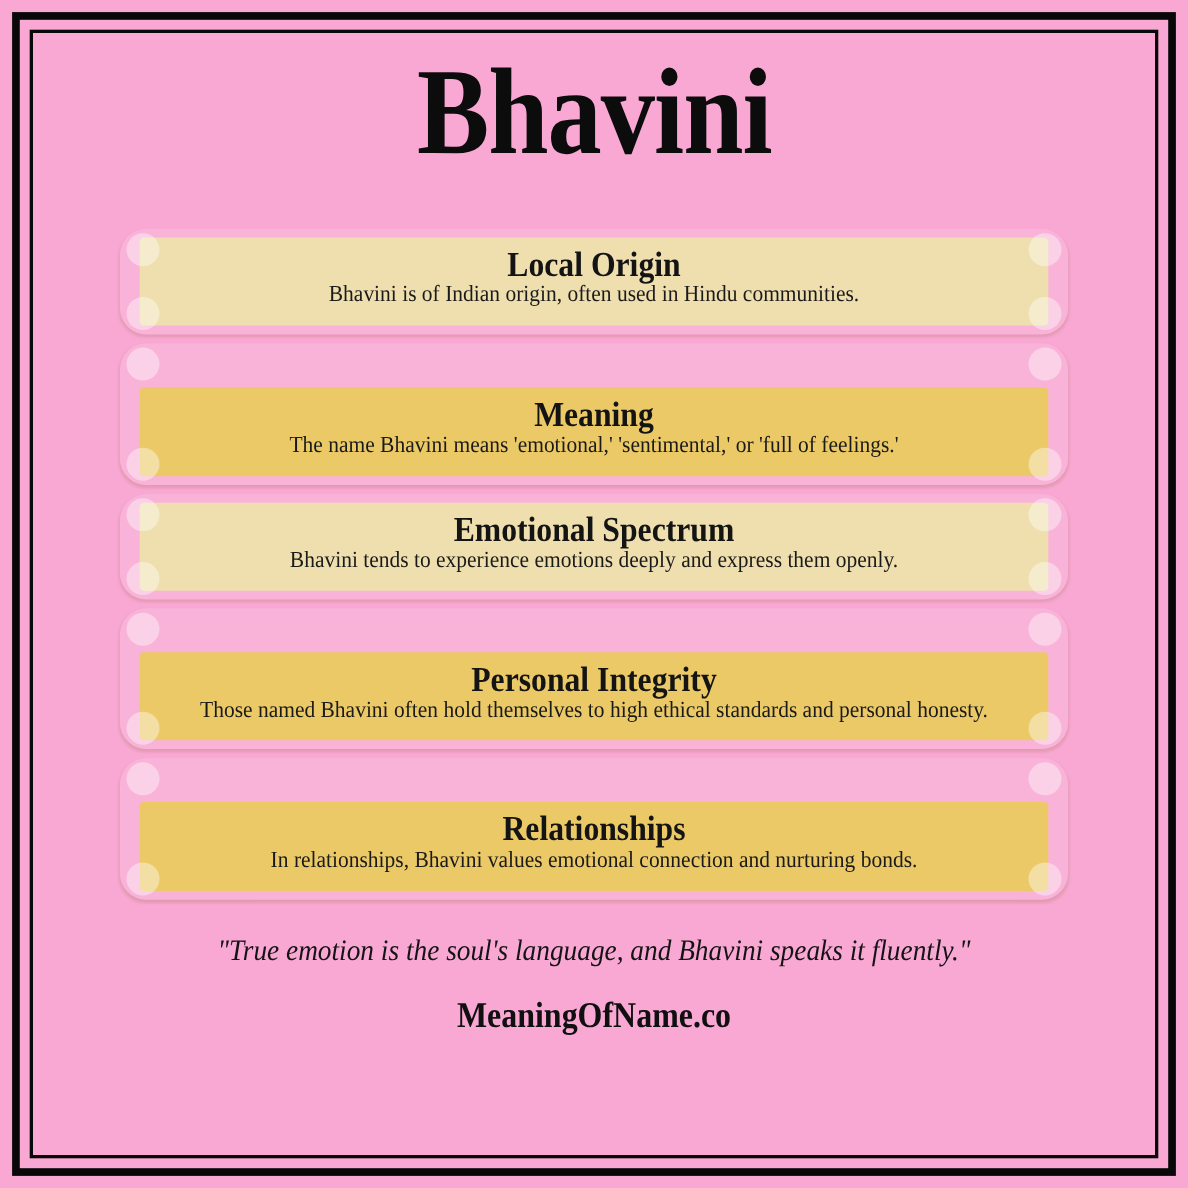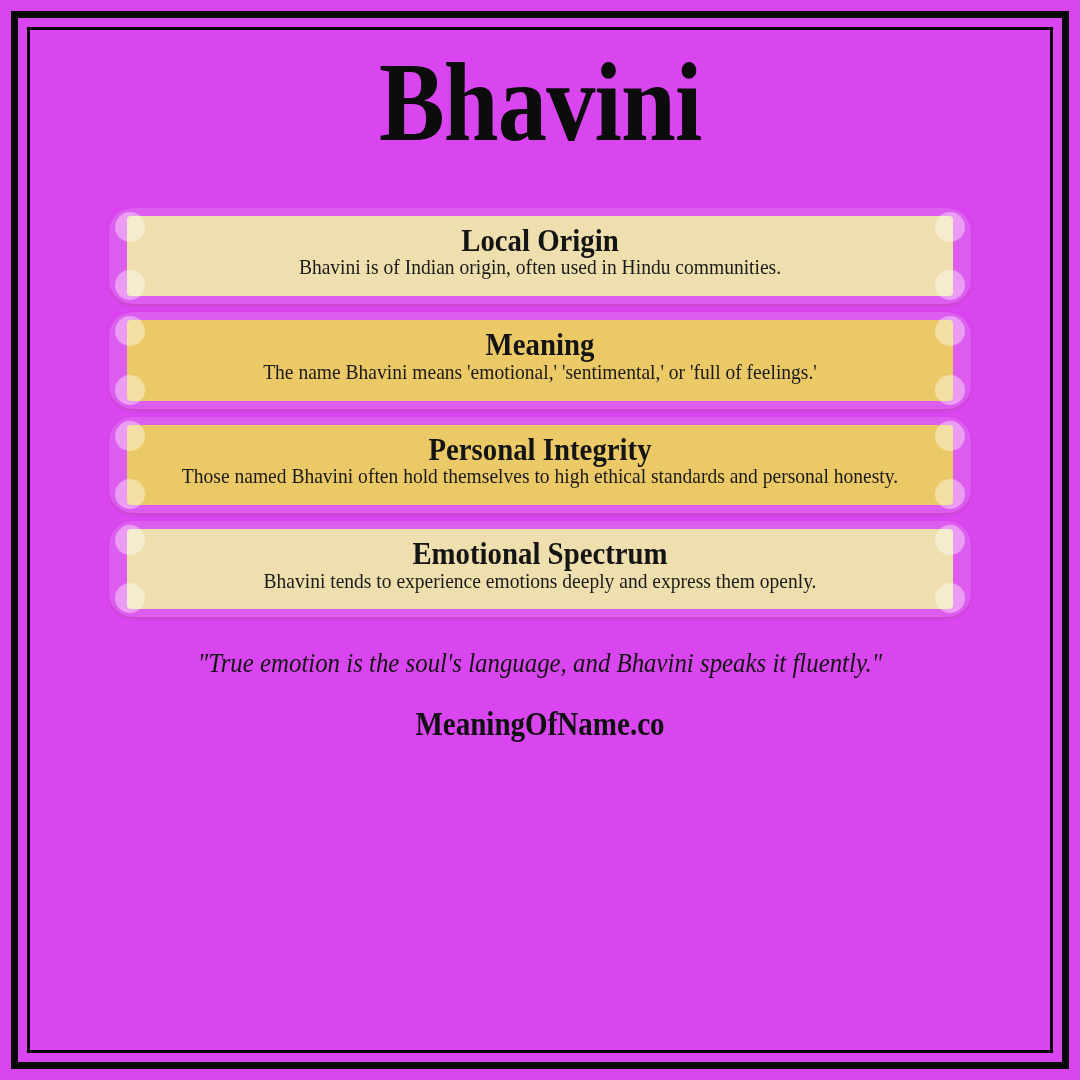--- a/index.html
+++ b/index.html
@@ -9,21 +9,21 @@
   }
   body {
     font-family: "Liberation Serif", "DejaVu Serif", serif;
   }
 
   .poster {
     position: relative;
     width: 1080px;
     height: 1080px;
     box-sizing: border-box;
-    background: #d946ef;
+    background: #f9a8d4;
     overflow: hidden;
   }
 
   
   .frame-outer {
     position: absolute;
     left: 11px;
     top: 11px;
     right: 11px;
     bottom: 11px;
@@ -86,21 +86,21 @@
   }
   .card-inner {
     position: relative;
     border-radius: 4px;
     padding: 6px 26px 14px 26px;
     box-sizing: border-box;
     text-align: center;
     z-index: 2;
   }
   .card.tone-cream .card-inner { background: #efdfae; }
-  .card.tone-gold  .card-inner { background: #ebc966; }
+  .card.tone-gold  .card-inner { background: #ebc966; margin-top: 32px; }
 
   
   .rivet {
     position: absolute;
     width: 30px;
     height: 30px;
     border-radius: 50%;
     background: rgba(255, 255, 255, 0.40);
     z-index: 3;
     pointer-events: none;
@@ -182,38 +182,48 @@
         <div class="card tone-gold">
           <span class="rivet tl"></span>
           <span class="rivet tr"></span>
           <span class="rivet bl"></span>
           <span class="rivet br"></span>
           <div class="card-inner">
             <div class="card-title">Meaning</div>
             <p class="card-desc">The name Bhavini means 'emotional,' 'sentimental,' or 'full of feelings.'</p>
           </div>
         </div>
+        <div class="card tone-cream">
+          <span class="rivet tl"></span>
+          <span class="rivet tr"></span>
+          <span class="rivet bl"></span>
+          <span class="rivet br"></span>
+          <div class="card-inner">
+            <div class="card-title">Emotional Spectrum</div>
+            <p class="card-desc">Bhavini tends to experience emotions deeply and express them openly.</p>
+          </div>
+        </div>
         <div class="card tone-gold">
           <span class="rivet tl"></span>
           <span class="rivet tr"></span>
           <span class="rivet bl"></span>
           <span class="rivet br"></span>
           <div class="card-inner">
             <div class="card-title">Personal Integrity</div>
             <p class="card-desc">Those named Bhavini often hold themselves to high ethical standards and personal honesty.</p>
           </div>
         </div>
-        <div class="card tone-cream">
-          <span class="rivet tl"></span>
-          <span class="rivet tr"></span>
-          <span class="rivet bl"></span>
-          <span class="rivet br"></span>
-          <div class="card-inner">
-            <div class="card-title">Emotional Spectrum</div>
-            <p class="card-desc">Bhavini tends to experience emotions deeply and express them openly.</p>
+        <div class="card tone-gold">
+          <span class="rivet tl"></span>
+          <span class="rivet tr"></span>
+          <span class="rivet bl"></span>
+          <span class="rivet br"></span>
+          <div class="card-inner">
+            <div class="card-title">Relationships</div>
+            <p class="card-desc">In relationships, Bhavini values emotional connection and nurturing bonds.</p>
           </div>
         </div>
       </div>
 
     <div class="footer">
       <p class="quote">"True emotion is the soul's language, and Bhavini speaks it fluently."</p>
       <div class="brand">MeaningOfName.co</div>
     </div>
 
   </div>

